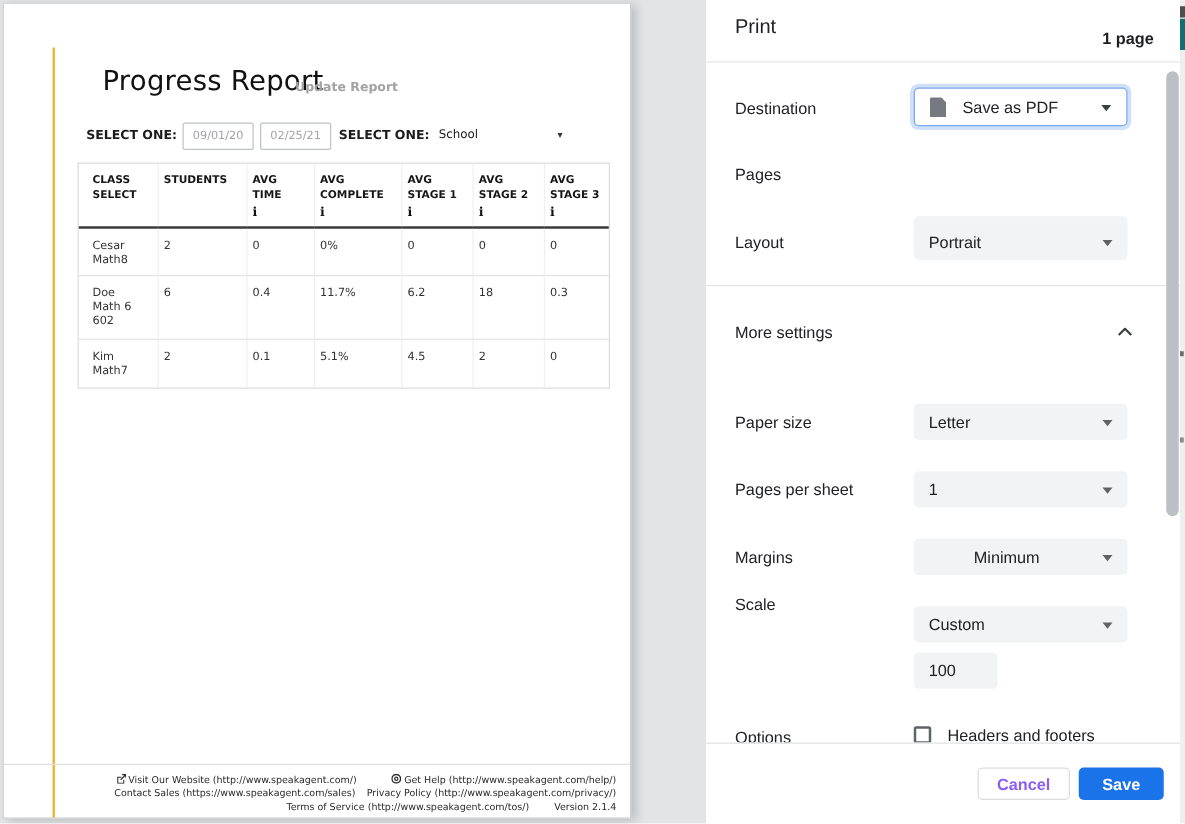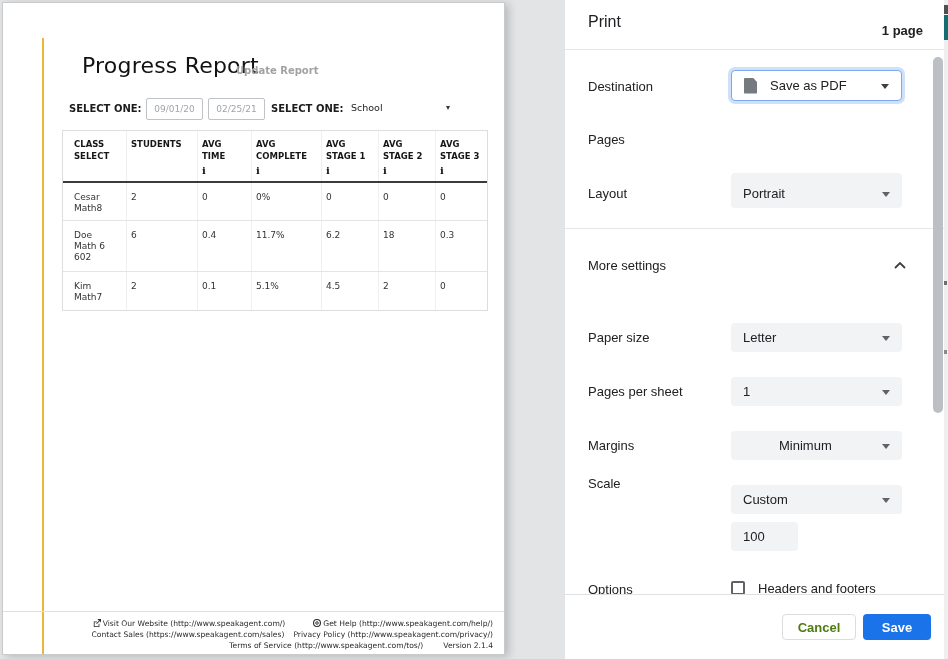--- a/index.html
+++ b/index.html
@@ -68,21 +68,21 @@
 
   #scale-input { left:166px; top:522px; width:67px; height:29px; background:#f1f3f4; border:none; border-radius:4px;
                  font-size:13px; color:#202124; padding:0 12px; font-family:"Liberation Sans", sans-serif; }
   #checkbox { left:166px; top:581px; width:14px; height:14px; border:2px solid #5f6368; border-radius:2px; background:#fff; cursor:pointer; }
   #checkbox-label { left:193px; top:581px; font-size:13px; }
 
   
   #action-bar { left:565px; top:594px; width:383px; height:65px; background:#fff; border-top:1px solid #dfe1e2; }
   .btn { position:absolute; top:19px; height:26px; border-radius:4px; font-size:13px; font-weight:600;
          display:flex; align-items:center; justify-content:center; cursor:pointer; font-family:"Liberation Sans", sans-serif; }
-  #cancel-btn { left:217px; width:74px; background:#fff; border:1px solid #dadce0; color:#4d7c0f; }
+  #cancel-btn { left:217px; width:74px; background:#fff; border:1px solid #dadce0; color:#8b5cf6; }
   #save-btn { left:298px; width:68px; background:#1a73e8; border:none; color:#fff; }
 
   
   #scroll-thumb { left:933px; top:57px; width:10px; height:356px; background:#bcc0c4; border-radius:5px; }
   #edge-strip { left:944px; top:0; width:4px; height:659px; background:#efefef; }
   #edge-mark { left:944px; top:5px; width:4px; height:9px; background:#4a4f52; }
   #edge-teal { left:944px; top:15px; width:4px; height:25px; background:#156d71; }
   #edge-dot1 { left:944px; top:281px; width:3px; height:4px; background:#6d6d6d; }
   #edge-dot2 { left:944px; top:350px; width:3px; height:4px; background:#8a8a8a; }
 </style>

